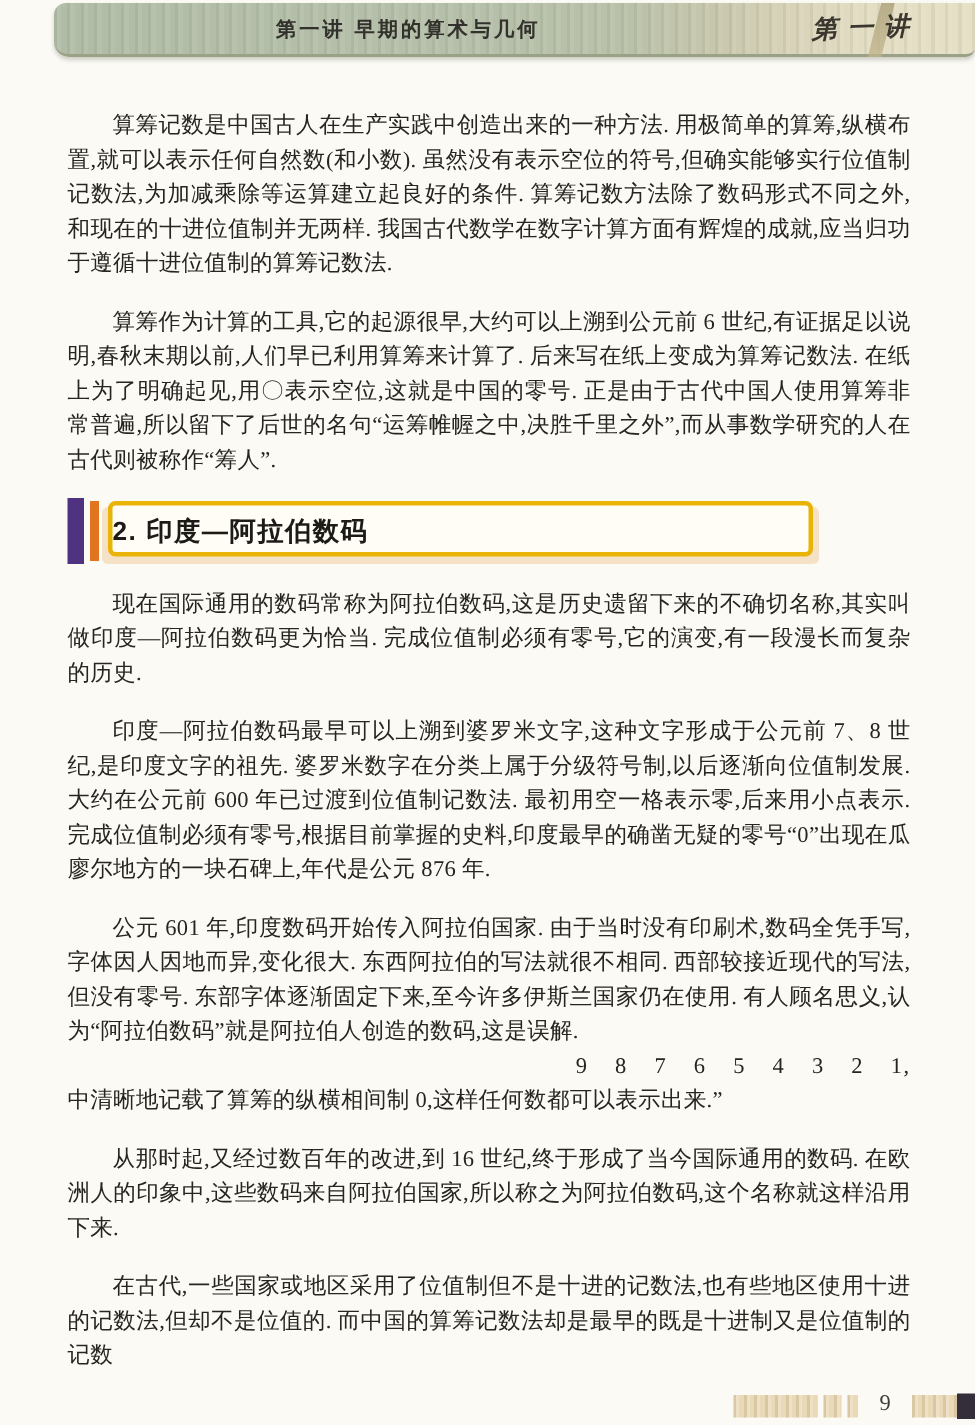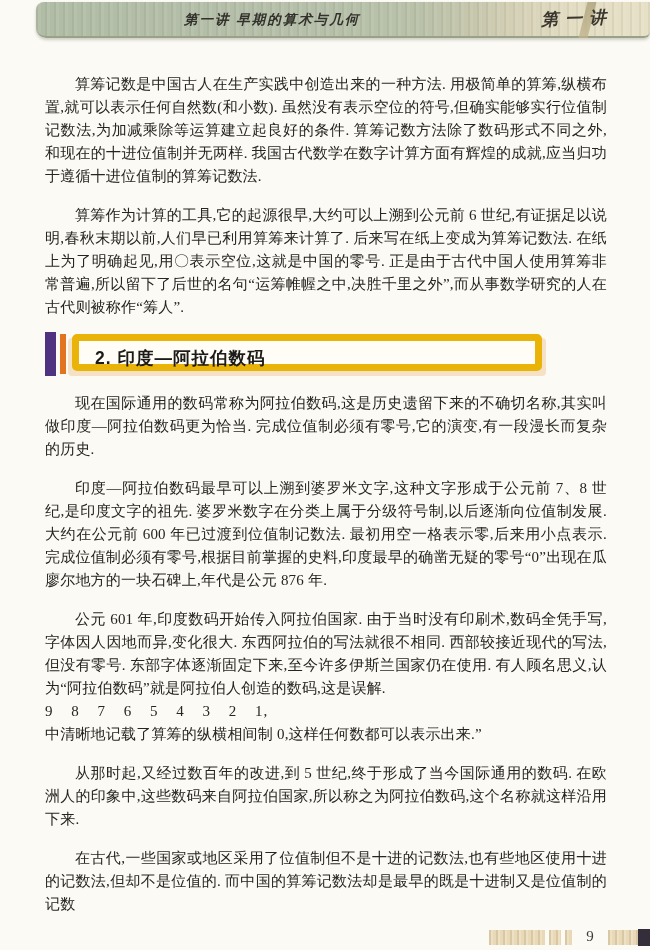--- a/index.html
+++ b/index.html
@@ -27,21 +27,21 @@
     content: ""; position: absolute; inset: 0;
     border-radius: inherit;
     background: repeating-linear-gradient(90deg,
       rgba(80,90,65,0.08) 0 2px, rgba(255,255,255,0.07) 2px 5px,
       rgba(0,0,0,0) 5px 9px);
   }
   .header-title {
     position: absolute; left: 148px; top: 0; height: 36px;
     line-height: 36px; z-index: 2;
     font-family: "Liberation Sans", sans-serif;
-    font-weight: bold; font-style: italic;
+    font-weight: bold; 
     font-size: 13.5px; letter-spacing: 2px; color: #32312b; text-align: center;
   }
   .header-brush-stroke {
     position: absolute; left: 547px; top: 0; width: 9px; height: 36px;
     background: linear-gradient(180deg, #a99d74, #c0b48b);
     transform: skewX(-14deg); opacity: 0.75; z-index: 1;
   }
   .header-chapter-label {
     position: absolute; left: 505px; top: 0; height: 36px;
     line-height: 34px; z-index: 2;
@@ -53,21 +53,21 @@
   
   .body-text {
     position: absolute; left: 45px; top: 57px; width: 562px;
     font-size: 15px; line-height: 23px;
     text-align: justify;
     letter-spacing: 0.2px;
   }
   .body-text p { margin: 0; }
   .body-text p.indent { text-indent: 2em; margin-top: 16px; }
   .digits-line {
-    text-align: left; word-spacing: 13px; letter-spacing: 1px;
+    text-align: right; word-spacing: 13px; letter-spacing: 1px;
   }
 
   
   .heading-row {
     position: relative; height: 44px; margin: 13px 0 7px 0;
   }
   .bar-purple {
     position: absolute; left: 0; top: 0; width: 11px; height: 44px;
     background: #4f3381;
   }
@@ -75,22 +75,22 @@
     position: absolute; left: 15px; top: 2px; width: 6px; height: 40px;
     background: #e2731f;
   }
   .heading-band {
     position: absolute; left: 23px; top: 6px; width: 478px; height: 38px;
     background: #f5e2c6; border-radius: 4px;
   }
   .heading-box {
     position: absolute; left: 27px; top: 2px; width: 470px; height: 37px;
     background: #fffdf6;
-    border: 7px solid #eab308; border-radius: 5px;
-    line-height: 35px; padding-left: 16px;
+    border: 3px solid #eab308; border-radius: 5px;
+    line-height: 35px; 
     font-family: "Liberation Sans", sans-serif;
     font-weight: bold; font-size: 17.5px; color: #1c1b17;
     letter-spacing: 1px;
     text-indent: 0; text-align: left;
   }
 
   
   .footer-strip { position: absolute; left: 0; top: 928px; width: 650px; height: 20px; }
   .footer-block {
     position: absolute; top: 2px; height: 15px;
@@ -133,21 +133,21 @@
     <span class="heading-box">2. 印度—阿拉伯数码</span>
   </div>
 
   <p class="indent">现在国际通用的数码常称为阿拉伯数码,这是历史遗留下来的不确切名称,其实叫做印度—阿拉伯数码更为恰当. 完成位值制必须有零号,它的演变,有一段漫长而复杂的历史.</p>
   <p class="indent">印度—阿拉伯数码最早可以上溯到婆罗米文字,这种文字形成于公元前 7、8 世纪,是印度文字的祖先. 婆罗米数字在分类上属于分级符号制,以后逐渐向位值制发展. 大约在公元前 600 年已过渡到位值制记数法. 最初用空一格表示零,后来用小点表示. 完成位值制必须有零号,根据目前掌握的史料,印度最早的确凿无疑的零号“0”出现在瓜廖尔地方的一块石碑上,年代是公元 876 年.</p>
   <p class="indent">公元 601 年,印度数码开始传入阿拉伯国家. 由于当时没有印刷术,数码全凭手写,字体因人因地而异,变化很大. 东西阿拉伯的写法就很不相同. 西部较接近现代的写法,但没有零号. 东部字体逐渐固定下来,至今许多伊斯兰国家仍在使用. 有人顾名思义,认为“阿拉伯数码”就是阿拉伯人创造的数码,这是误解.</p>
 
   <p class="digits-line">9 8 7 6 5 4 3 2 1,</p>
 
   <p>中清晰地记载了算筹的纵横相间制 0,这样任何数都可以表示出来.”</p>
-  <p class="indent">从那时起,又经过数百年的改进,到 5 世纪,终于形成了当今国际通用的数码. 在欧洲人的印象中,这些数码来自阿拉伯国家,所以称之为阿拉伯数码,这个名称就这样沿用下来.</p>
+  <p class="indent">从那时起,又经过数百年的改进,到 16 世纪,终于形成了当今国际通用的数码. 在欧洲人的印象中,这些数码来自阿拉伯国家,所以称之为阿拉伯数码,这个名称就这样沿用下来.</p>
   <p class="indent">在古代,一些国家或地区采用了位值制但不是十进的记数法,也有些地区使用十进的记数法,但却不是位值的. 而中国的算筹记数法却是最早的既是十进制又是位值制的记数</p>
 </div>
 
 <div class="footer-strip">
   <span class="footer-block fb1"></span>
   <span class="footer-block fb2"></span>
   <span class="footer-block fb3"></span>
   <span class="page-number">9</span>
   <span class="footer-block fb4"></span>
   <span class="footer-block fb-dark"></span>

